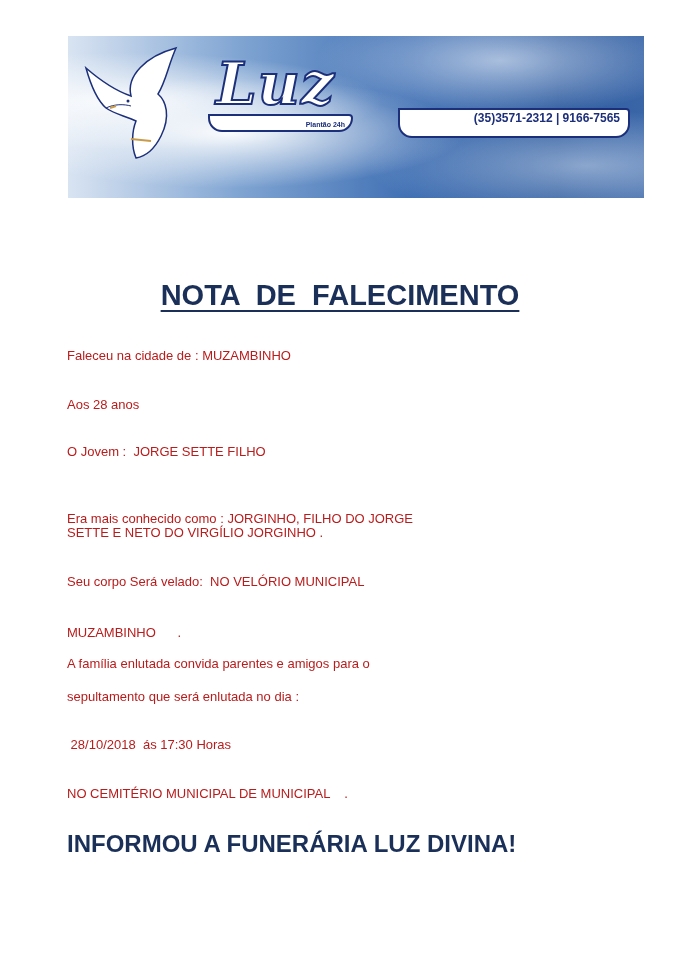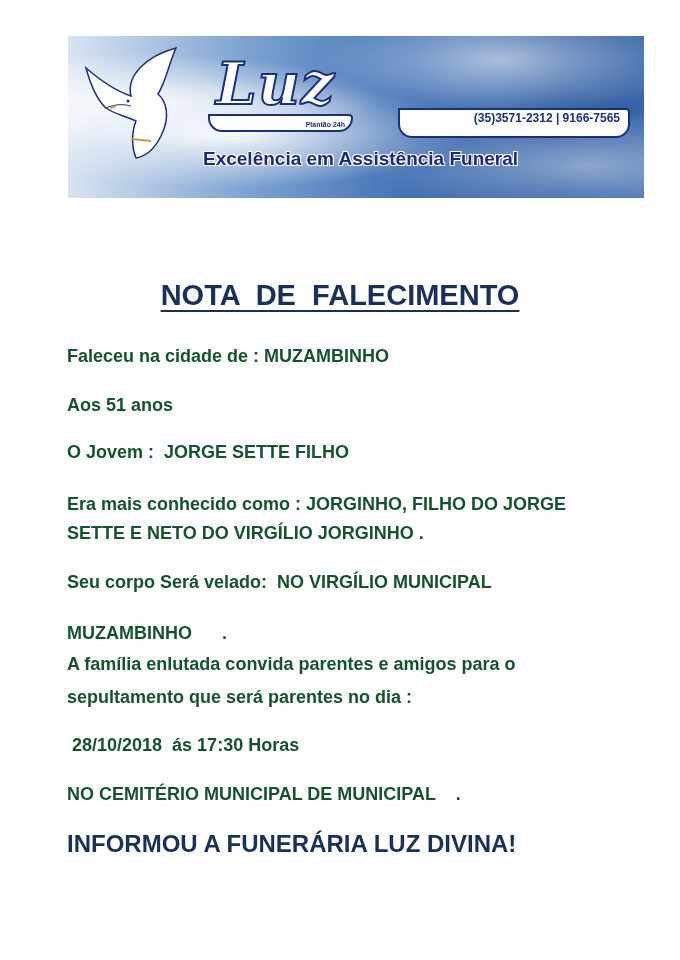--- a/index.html
+++ b/index.html
@@ -35,49 +35,48 @@
     position:absolute; left:135px; top:112px; font-size:19px; font-weight:bold; color:#1c2a80;
     text-shadow: 1px 1px 0 #fff, -1px 1px 0 #fff, 1px -1px 0 #fff, -1px -1px 0 #fff;
     white-space:nowrap;
   }
   .title {
     position:absolute; left:0; width:680px; top:279px; text-align:center;
     font-size:29px; font-weight:bold; color:#1b3059; white-space:pre;
   }
   .title span { text-decoration:underline; text-decoration-thickness:2px; text-underline-offset:5px; }
   .line {
-    position:absolute; left:67px; font-size:18px; font-weight:bold; color:#14532d; white-space:pre;
+    position:absolute; left:67px; font-size:13px; font-weight:normal; color:#b91c1c; white-space:pre;
     line-height:32px;
   }
   .final { position:absolute; left:67px; top:830px; font-size:24px; font-weight:bold; color:#1b3059; white-space:pre; }
 </style>
 </head>
 <body>
 
 <div class="banner">
   <svg class="dove" viewBox="0 0 135 120">
     <path d="M10 22 C25 35, 40 45, 55 50 C50 30, 70 10, 100 2 C92 20, 90 35, 82 48 C90 55, 95 70, 85 90 C80 100, 72 110, 60 112 C55 100, 56 85, 60 75 C50 70, 38 68, 30 62 C22 55, 15 40, 10 22 Z" fill="#ffffff" stroke="#1c2f7a" stroke-width="1.5"></path>
     <path d="M30 62 C38 58, 48 58, 55 60" fill="none" stroke="#1c2f7a" stroke-width="1"></path>
     <circle cx="52" cy="55" r="1.5" fill="#1c2f7a"></circle>
     <path d="M40 60 L34 62" stroke="#c89b4a" stroke-width="2"></path>
     <path d="M55 93 L75 95" stroke="#c89b4a" stroke-width="2"></path>
   </svg>
   <div class="logo-word luz">Luz</div>
   <div class="plaque plaque-luz">Plantão 24h</div>
   <div class="plaque plaque-divina">(35)3571-2312 | 9166-7565</div>
-  <div class="tagline">Excelência em Assistência Funeral</div>
 </div>
 
 <div class="title"><span>NOTA  DE  FALECIMENTO</span></div>
 
 <div class="line" style="top:340px">Faleceu na cidade de : MUZAMBINHO</div>
-<div class="line" style="top:389px">Aos 51 anos</div>
+<div class="line" style="top:389px">Aos 28 anos</div>
 <div class="line" style="top:436px">O Jovem :  JORGE SETTE FILHO</div>
-<div class="line" style="top:488px">Era mais conhecido como : JORGINHO, FILHO DO JORGE</div>
+<div class="line" style="top:503px">Era mais conhecido como : JORGINHO, FILHO DO JORGE</div>
 <div class="line" style="top:517px">SETTE E NETO DO VIRGÍLIO JORGINHO .</div>
-<div class="line" style="top:566px">Seu corpo Será velado:  NO VIRGÍLIO MUNICIPAL</div>
+<div class="line" style="top:566px">Seu corpo Será velado:  NO VELÓRIO MUNICIPAL</div>
 <div class="line" style="top:617px">MUZAMBINHO      .</div>
 <div class="line" style="top:648px">A família enlutada convida parentes e amigos para o</div>
-<div class="line" style="top:681px">sepultamento que será parentes no dia :</div>
+<div class="line" style="top:681px">sepultamento que será enlutada no dia :</div>
 <div class="line" style="top:729px"> 28/10/2018  ás 17:30 Horas</div>
 <div class="line" style="top:778px">NO CEMITÉRIO MUNICIPAL DE MUNICIPAL    .</div>
 
 <div class="final">INFORMOU A FUNERÁRIA LUZ DIVINA!</div>
 
 </body></html>

